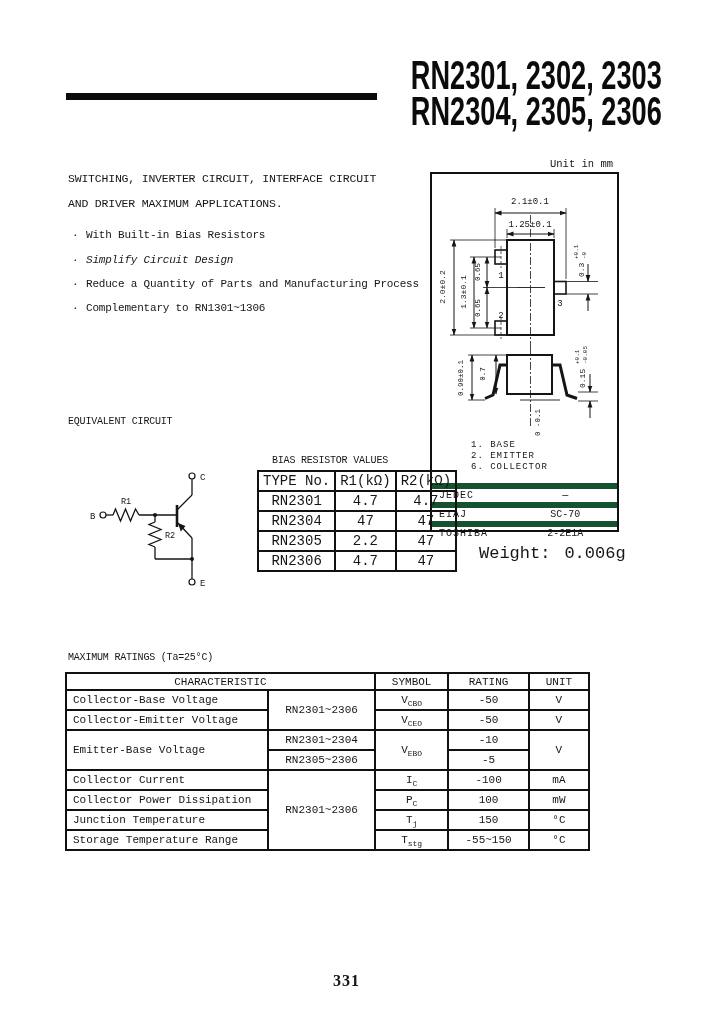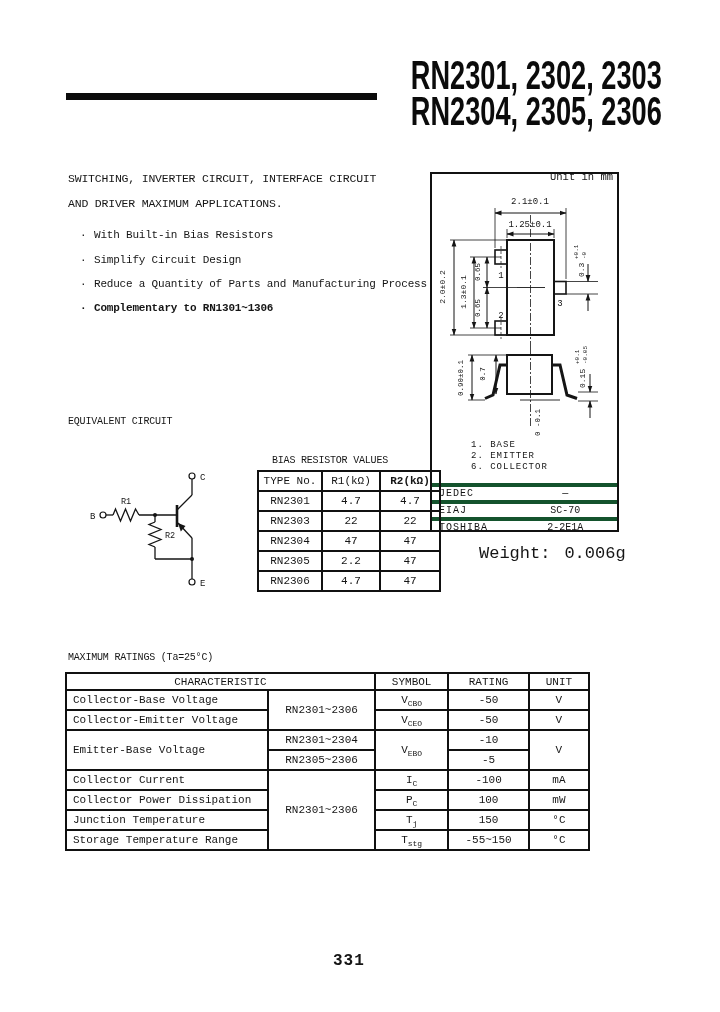--- a/index.html
+++ b/index.html
@@ -12,73 +12,73 @@
   
   .title-rule{left:66px;top:93px;width:311px;height:7px;background:#0b0b0b;}
   .doc-title{
     right:78px;top:57px;width:340px;text-align:right;
     font-family:"Liberation Sans", sans-serif;font-weight:bold;
     font-size:40px;line-height:36px;color:#0b0b0b;
     transform:scaleX(0.68);transform-origin:100% 0;white-space:nowrap;
   }
   
   .desc{left:68px;font-size:11.5px;letter-spacing:-0.2px;white-space:nowrap;}
-  .feature{left:80px;font-size:11px;letter-spacing:-0.2px;white-space:nowrap;}
+  .feature{left:72px;font-size:11px;letter-spacing:-0.2px;white-space:nowrap;}
   .feature .bullet{display:inline-block;width:14px;}
   
   .pkg-box{left:430px;top:172px;width:185px;height:356px;border:2px solid #111;}
-  .unit-note{left:550px;top:171px;font-size:10.5px;}
+  .unit-note{left:550px;top:158px;font-size:10.5px;}
   .pkg-legend{left:39px;top:266px;font-size:9px;line-height:11px;letter-spacing:1px;white-space:nowrap;}
   .std-table{left:0;top:309px;width:185px;border-collapse:collapse;font-size:10px;}
-  .std-table td{border-top:4px solid #14532d;height:13px;padding:0;}
+  .std-table td{border-top:6px solid #14532d;height:13px;padding:0;}
   .std-table td.lbl{padding-left:7px;letter-spacing:1px;width:44%;}
   .std-table td.val{text-align:center;}
   .weight-line{left:433px;top:544px;font-size:17px;white-space:nowrap;margin-left:46px;}
   .weight-line .wv{margin-left:14px;}
   
   .sec-head{font-size:10px;letter-spacing:-0.2px;white-space:nowrap;}
   
-  .bias-table{left:257px;top:470px;border-collapse:collapse;font-size:11px;}
+  .bias-table{left:257px;top:470px;border-collapse:collapse;font-size:14px;}
   .bias-table td,.bias-table th{border:2px solid #111;height:18px;padding:0 4px;text-align:center;font-weight:normal;white-space:nowrap;}
   .bias-table .c0{width:54px;}
   .bias-table .c1{width:48px;}
-  .bias-table .c2{width:50px;font-weight:bold;}
+  .bias-table .c2{width:50px;}
   
   .max-table{left:65px;top:672px;border-collapse:collapse;font-size:11px;table-layout:fixed;}
   .max-table td,.max-table th{border:2px solid #111;padding:0 16px;text-align:center;font-weight:normal;white-space:nowrap;overflow:hidden;}
   .max-table th{height:15px;}
   .max-table td{height:18px;}
   .max-table .char{text-align:left;padding-left:6px;}
   sub{font-size:8px;line-height:0;}
-  .pagenum{left:333px;top:952px;font-family:Liberation Mono, monospace;font-weight:bold;font-size:16px;letter-spacing:1px;}
+  .pagenum{left:333px;top:972px;font-family:Liberation Serif, serif;font-weight:bold;font-size:16px;letter-spacing:1px;}
   svg text{fill:#151515;font-family:"Liberation Mono", monospace;}
   svg .ln{stroke:#151515;fill:none;}
 </style>
 </head>
 <body>
 
 <div class="abs title-rule"></div>
 <div class="abs doc-title">
   <div>RN2301, 2302, 2303</div>
   <div>RN2304, 2305, 2306</div>
 </div>
 
 <div class="abs desc" style="top:172px;">SWITCHING, INVERTER CIRCUIT, INTERFACE CIRCUIT</div>
 <div class="abs desc" style="top:197px;">AND DRIVER MAXIMUM APPLICATIONS.</div>
 
 <div class="abs feature" style="top:229px;">
   <span class="bullet">·</span><span>With Built-in Bias Resistors</span>
 </div>
-<div class="abs feature" style="top:254px;">
+<div class="abs feature" style="top:254px;font-style:italic;">
   <span class="bullet">·</span><span>Simplify Circuit Design</span>
 </div>
 <div class="abs feature" style="top:278px;">
   <span class="bullet">·</span><span>Reduce a Quantity of Parts and Manufacturing Process</span>
 </div>
-<div class="abs feature" style="top:302px;font-weight:bold;">
+<div class="abs feature" style="top:302px;">
   <span class="bullet">·</span><span>Complementary to RN1301~1306</span>
 </div>
 
 <div class="abs unit-note">Unit in mm</div>
 
 <div class="abs pkg-box">
   <svg class="abs" style="left:0;top:0;" width="185" height="308" viewBox="0 0 185 308">
     <defs>
       <marker id="are" markerWidth="7" markerHeight="6" refX="6.5" refY="3" orient="auto">
         <path d="M0,0.6 L7,3 L0,5.4 z" fill="#151515"></path>
@@ -231,25 +231,20 @@
     <th class="c0">TYPE No.</th>
     <th class="c1">R1(kΩ)</th>
     <th class="c2">R2(kΩ)</th>
   </tr>
   <tr>
     <td>RN2301</td>
     <td>4.7</td>
     <td>4.7</td>
   </tr>
   <tr>
-    <td>RN2303</td>
-    <td>22</td>
-    <td>22</td>
-  </tr>
-  <tr>
     <td>RN2304</td>
     <td>47</td>
     <td>47</td>
   </tr>
   <tr>
     <td>RN2305</td>
     <td>2.2</td>
     <td>47</td>
   </tr>
   <tr>

